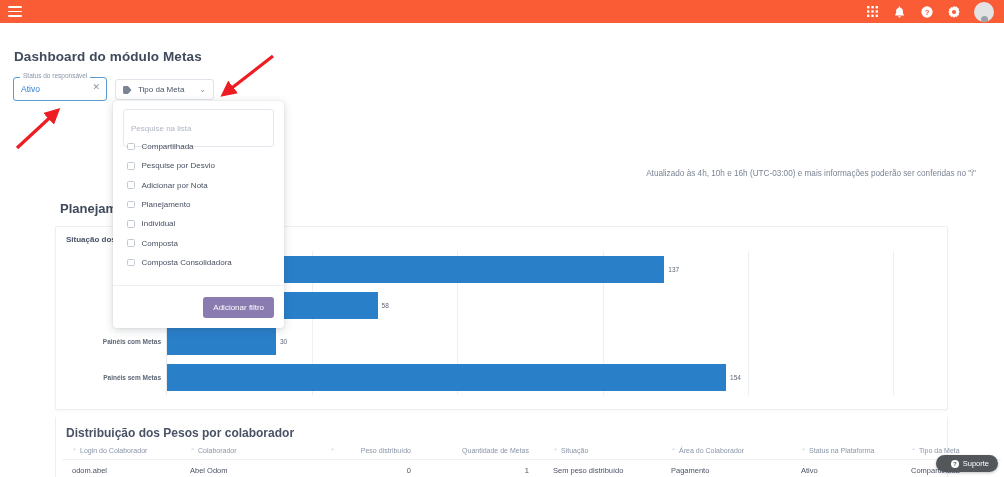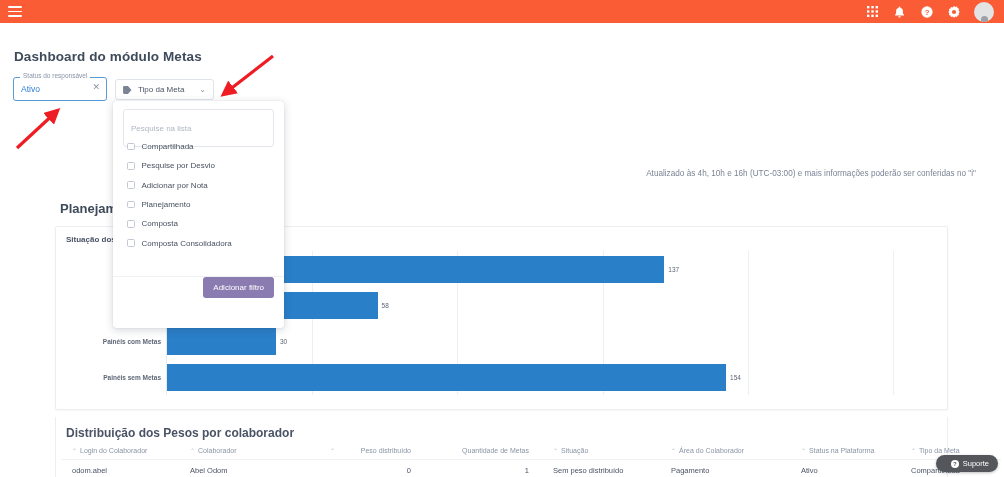--- a/index.html
+++ b/index.html
@@ -81,22 +81,22 @@
   .dd-search::placeholder{ color:#b0b6c3; }
   .dd-list{ position:absolute; left:0; top:36px; width:171px; }
   .dd-item{
     height:19.3px; display:flex; align-items:center; gap:7px; padding-left:14px; cursor:pointer;
   }
   .cbox{
     width:7.5px; height:7.5px; border:1px solid #c3c9d4; border-radius:1.5px; background:#fff; flex:none;
   }
   .dd-item .txt{ font-size:8px; color:#47506040; color:#475060; }
   .dd-footer{
-    position:absolute; left:0; bottom:0; width:171px; height:52px;
-    border-top:1px solid #eef0f4; display:flex; align-items:flex-start; justify-content:flex-end; padding-right:10px;
+    position:absolute; left:0; bottom:0; width:171px; height:43px;
+    border-top:1px solid #eef0f4; display:flex; align-items:center; justify-content:flex-end; padding-right:10px;
   }
   .btn-add{
     background:#8a7bb0; color:#fff; border:none; border-radius:3px;
     font-family:inherit; font-size:8px; padding:6px 10px; cursor:pointer;
   }
 
   
   .update-note{
     position:absolute; right:28px; top:146px;
     font-size:8.2px; color:#7b8494;
@@ -329,20 +329,24 @@
       <div class="dd-item">
         <span class="cbox"></span>
         <span class="txt">Adicionar por Nota</span>
       </div>
       <div class="dd-item">
         <span class="cbox"></span>
         <span class="txt">Planejamento</span>
       </div>
       <div class="dd-item">
         <span class="cbox"></span>
+        <span class="txt">Individual</span>
+      </div>
+      <div class="dd-item">
+        <span class="cbox"></span>
         <span class="txt">Composta</span>
       </div>
       <div class="dd-item">
         <span class="cbox"></span>
         <span class="txt">Composta Consolidadora</span>
       </div>
     </div>
   <div class="dd-footer">
     <button class="btn-add">Adicionar filtro</button>
   </div>

